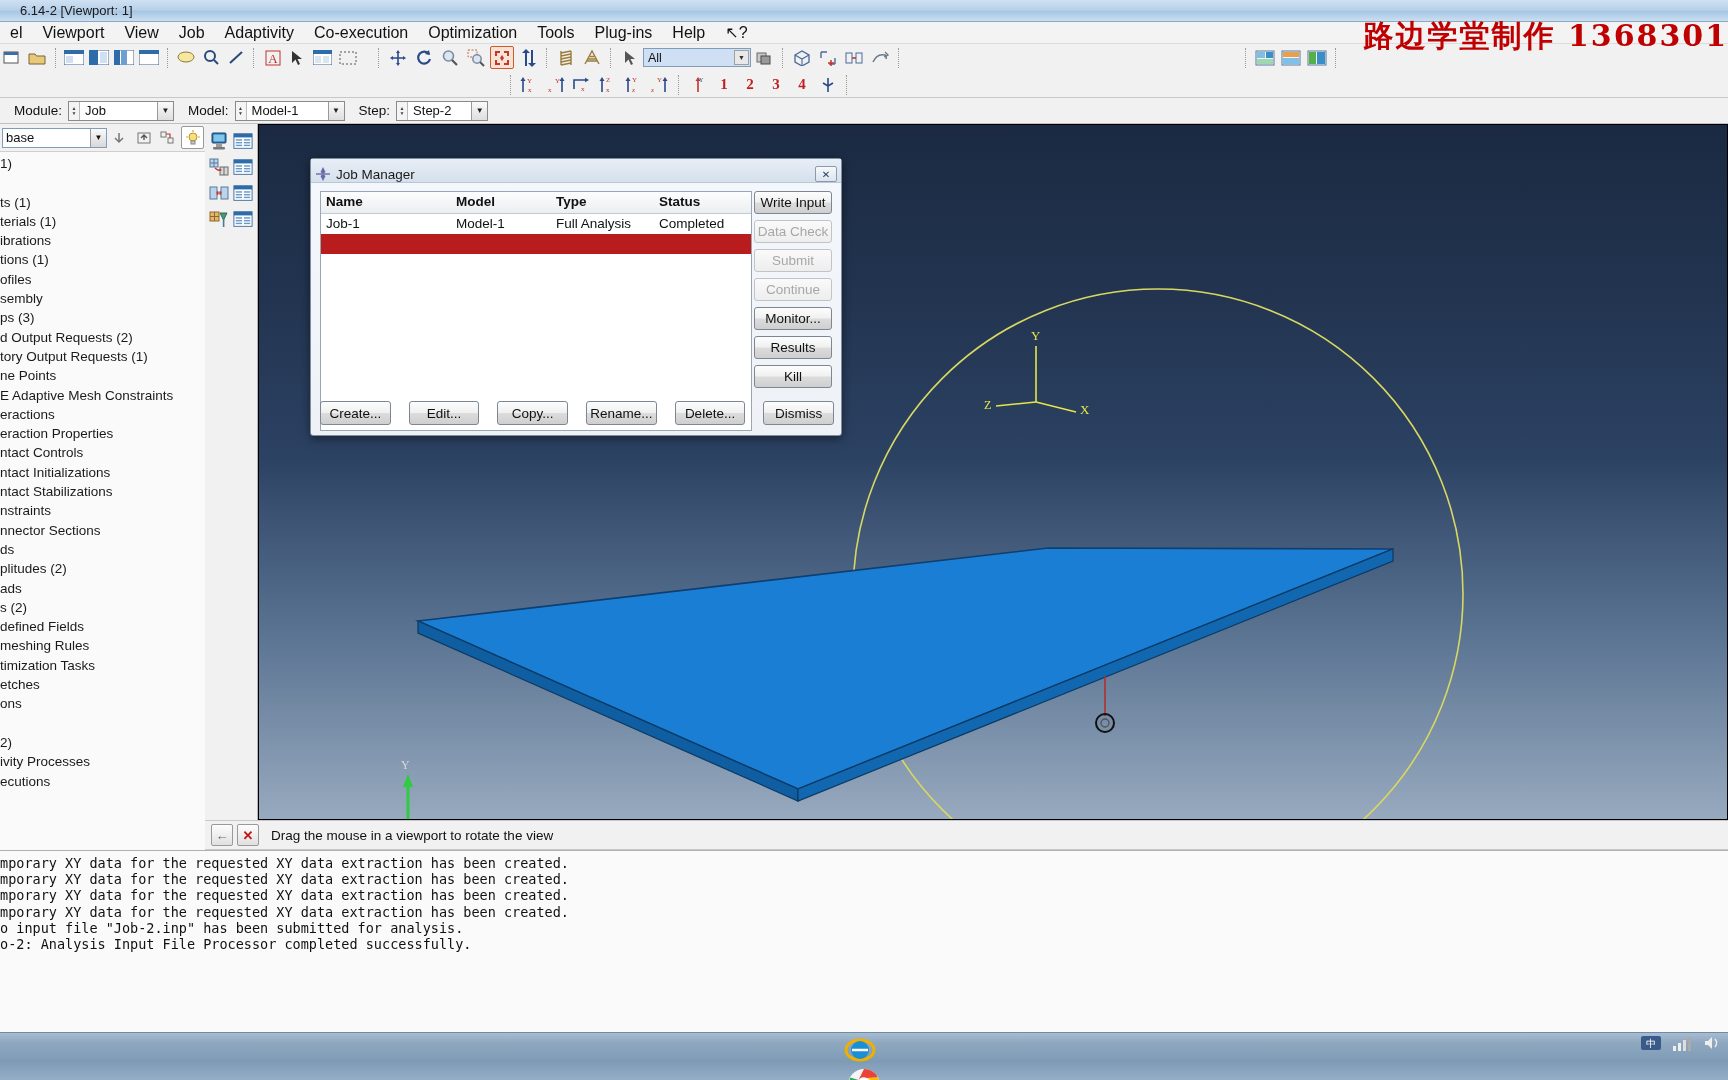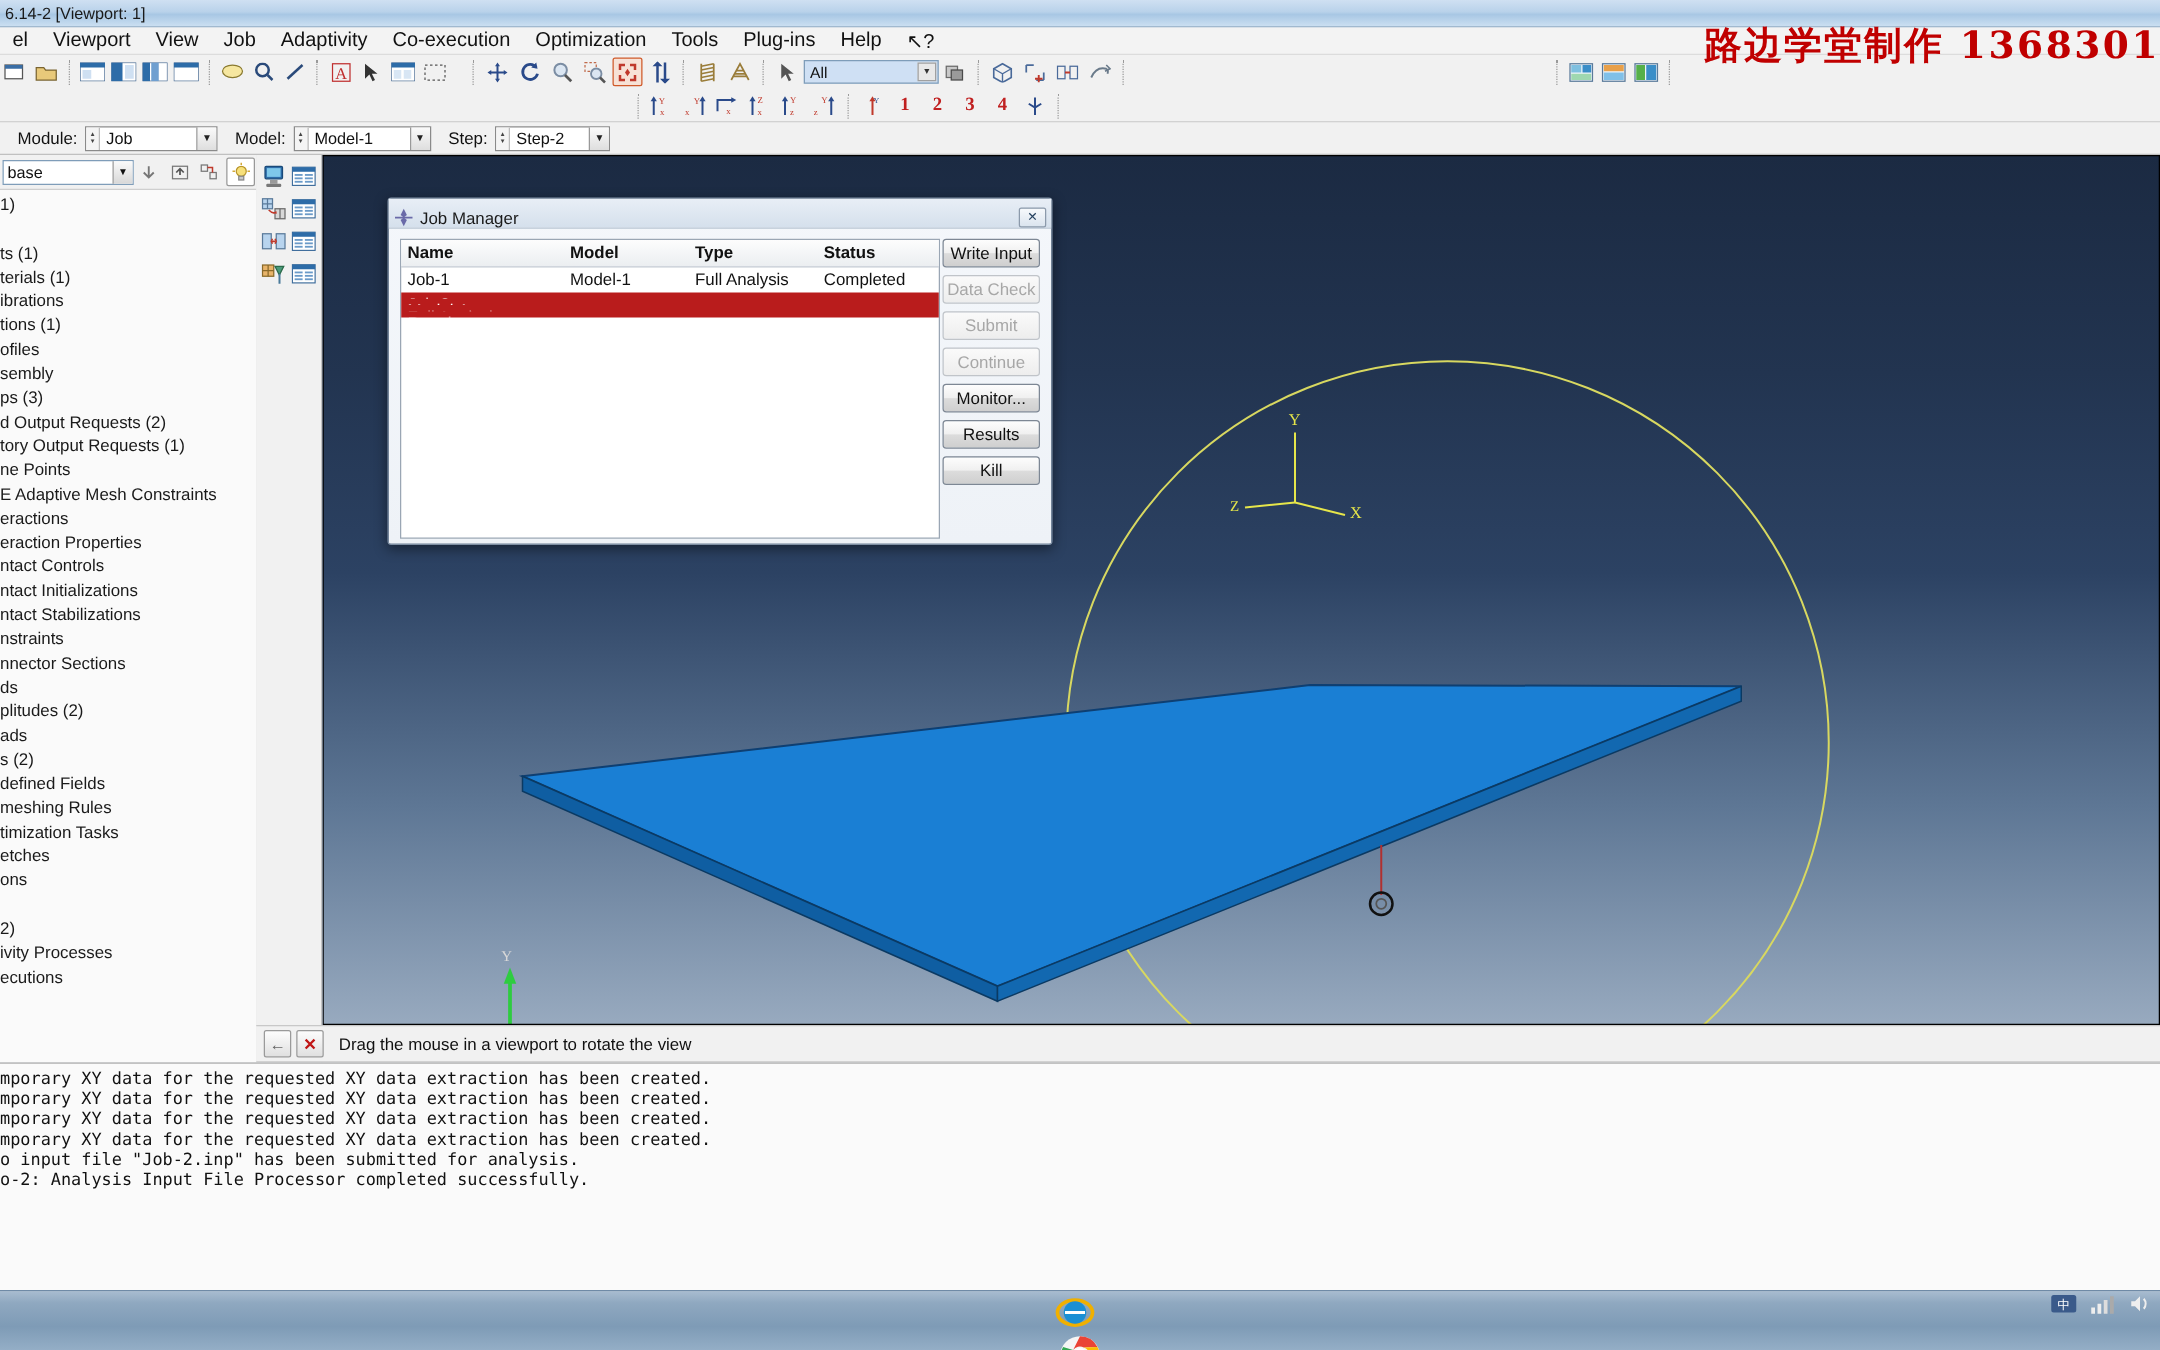--- a/index.html
+++ b/index.html
@@ -11,21 +11,21 @@
     background: #f0f0f0;
   }
   #app { position: relative; width: 1728px; height: 1080px; }
 
   
   .titlebar {
     position: absolute; left: 0; top: 0; width: 1728px; height: 22px;
     background: linear-gradient(to bottom, #cfe0f2 0%, #b9d2ea 45%, #a8c7e4 55%, #cbdff1 100%);
     border-bottom: 1px solid #8ba8c4;
     font-size: 13px; color: #1a1a1a;
-    display: flex; align-items: center; padding-left: 4px;
+    display: flex; align-items: center; padding-left: 20px;
   }
 
   
   .menubar {
     position: absolute; left: 0; top: 22px; width: 1728px; height: 22px;
     background: #f3f3f3; border-bottom: 1px solid #dcdcdc;
     display: flex; align-items: center; font-size: 16px; color: #111;
   }
   .menubar .mi { padding: 1px 10px; cursor: default; white-space: nowrap; }
 
@@ -847,20 +847,28 @@
       <div class="dlg-rbuttons">
         <div class="btn">Write Input</div>
         <div class="btn disabled">Data Check</div>
         <div class="btn disabled">Submit</div>
         <div class="btn disabled">Continue</div>
         <div class="btn">Monitor...</div>
         <div class="btn">Results</div>
         <div class="btn">Kill</div>
       </div>
 
+      <div class="dlg-bbuttons">
+        <div class="btn">Create...</div>
+        <div class="btn">Edit...</div>
+        <div class="btn">Copy...</div>
+        <div class="btn">Rename...</div>
+        <div class="btn">Delete...</div>
+        <div class="btn dismiss">Dismiss</div>
+      </div>
     </div>
   </div>
 
   <div class="promptbar">
     <div class="prompt-btn">←</div>
     <div class="prompt-btn x">✕</div>
     <span class="prompt-text">Drag the mouse in a viewport to rotate the view</span>
   </div>
 
   <div class="console-top-strip"></div>

